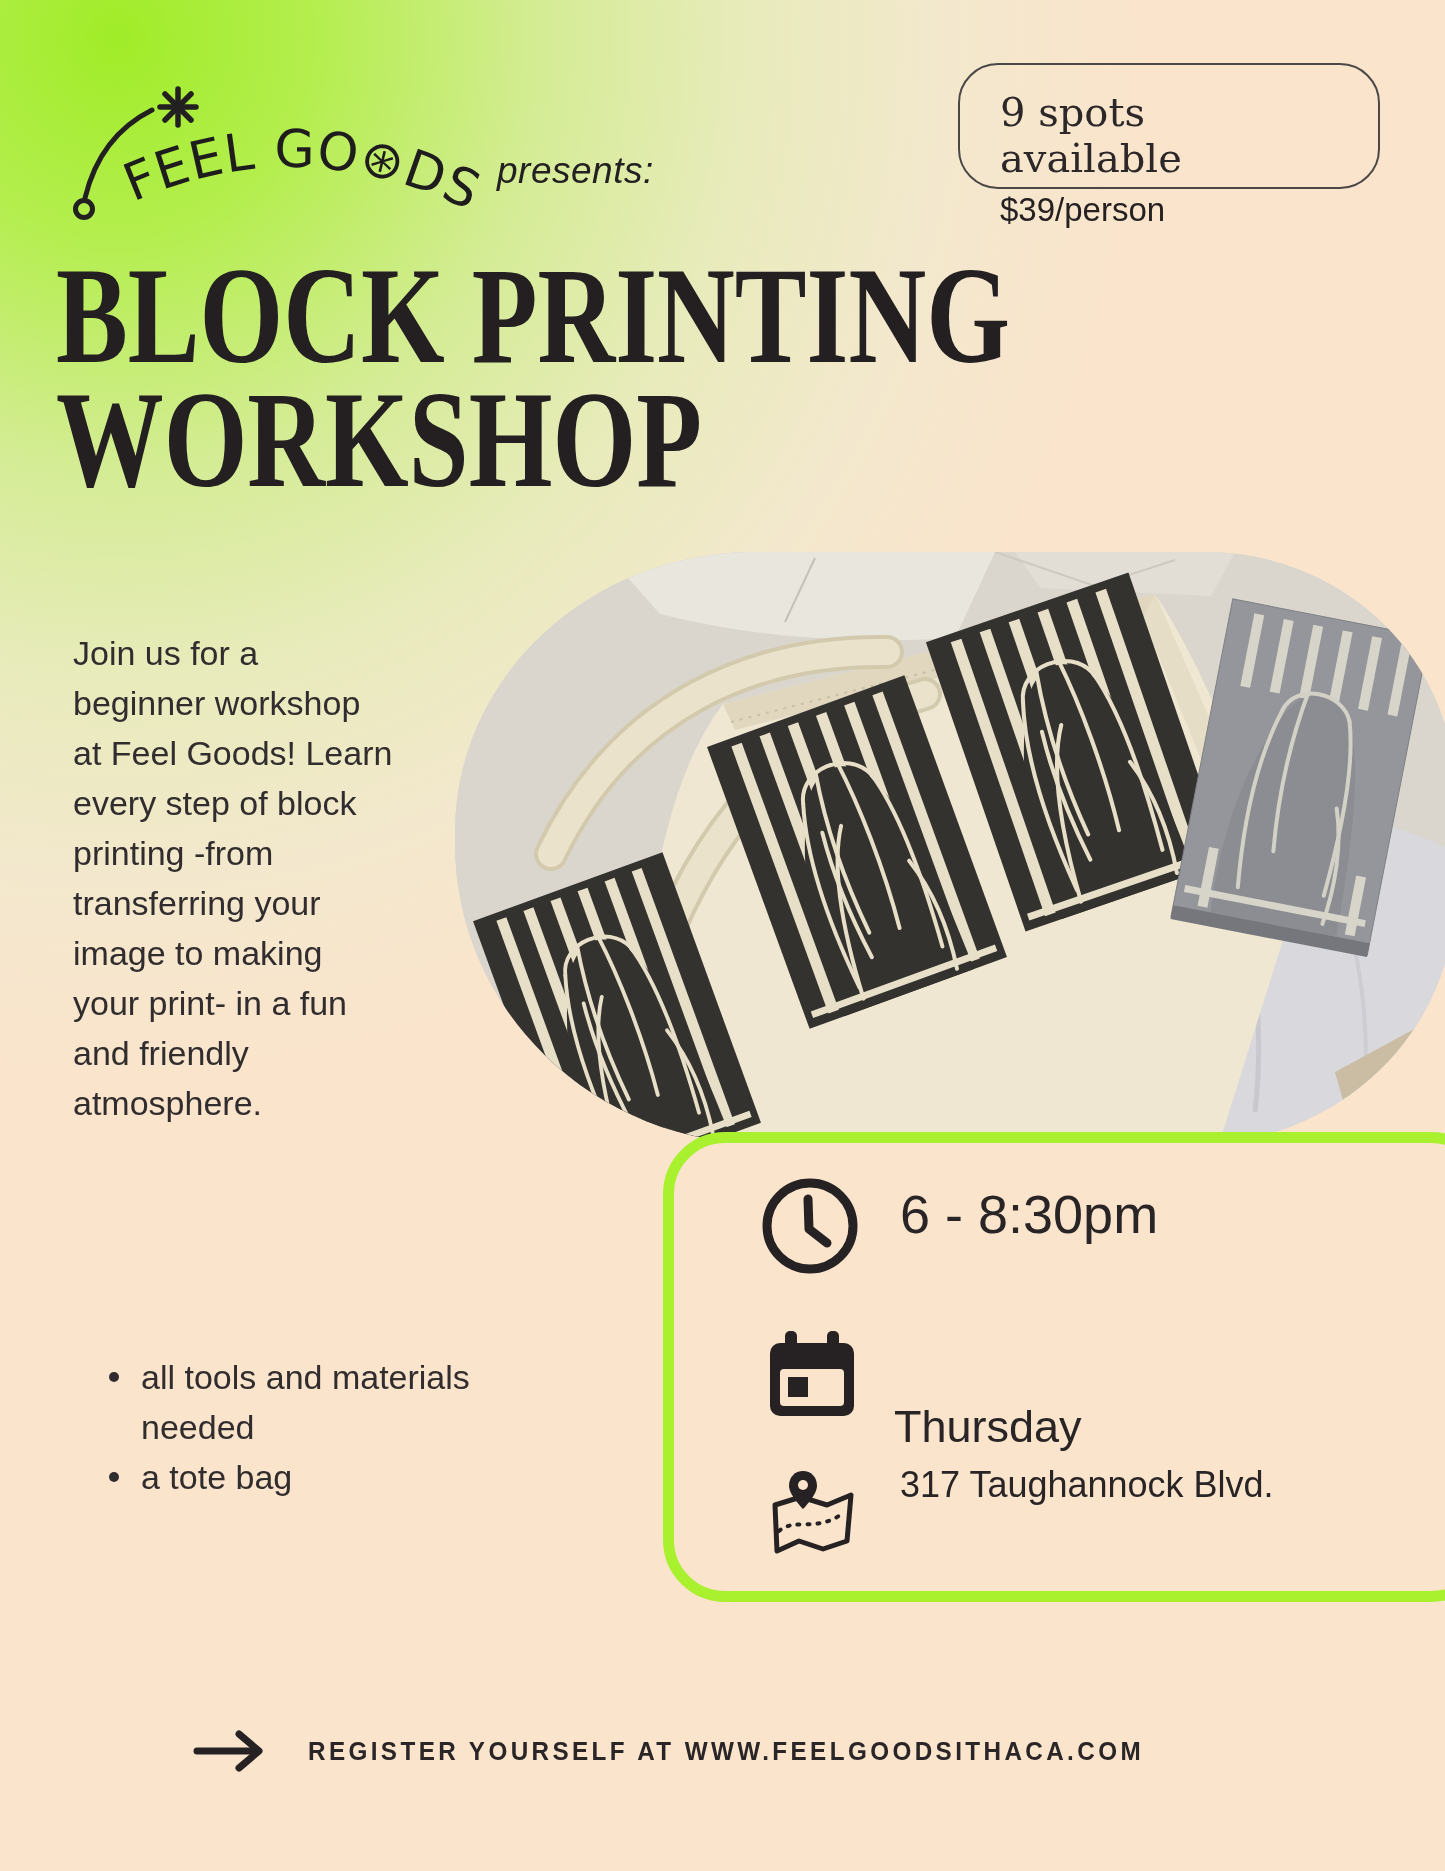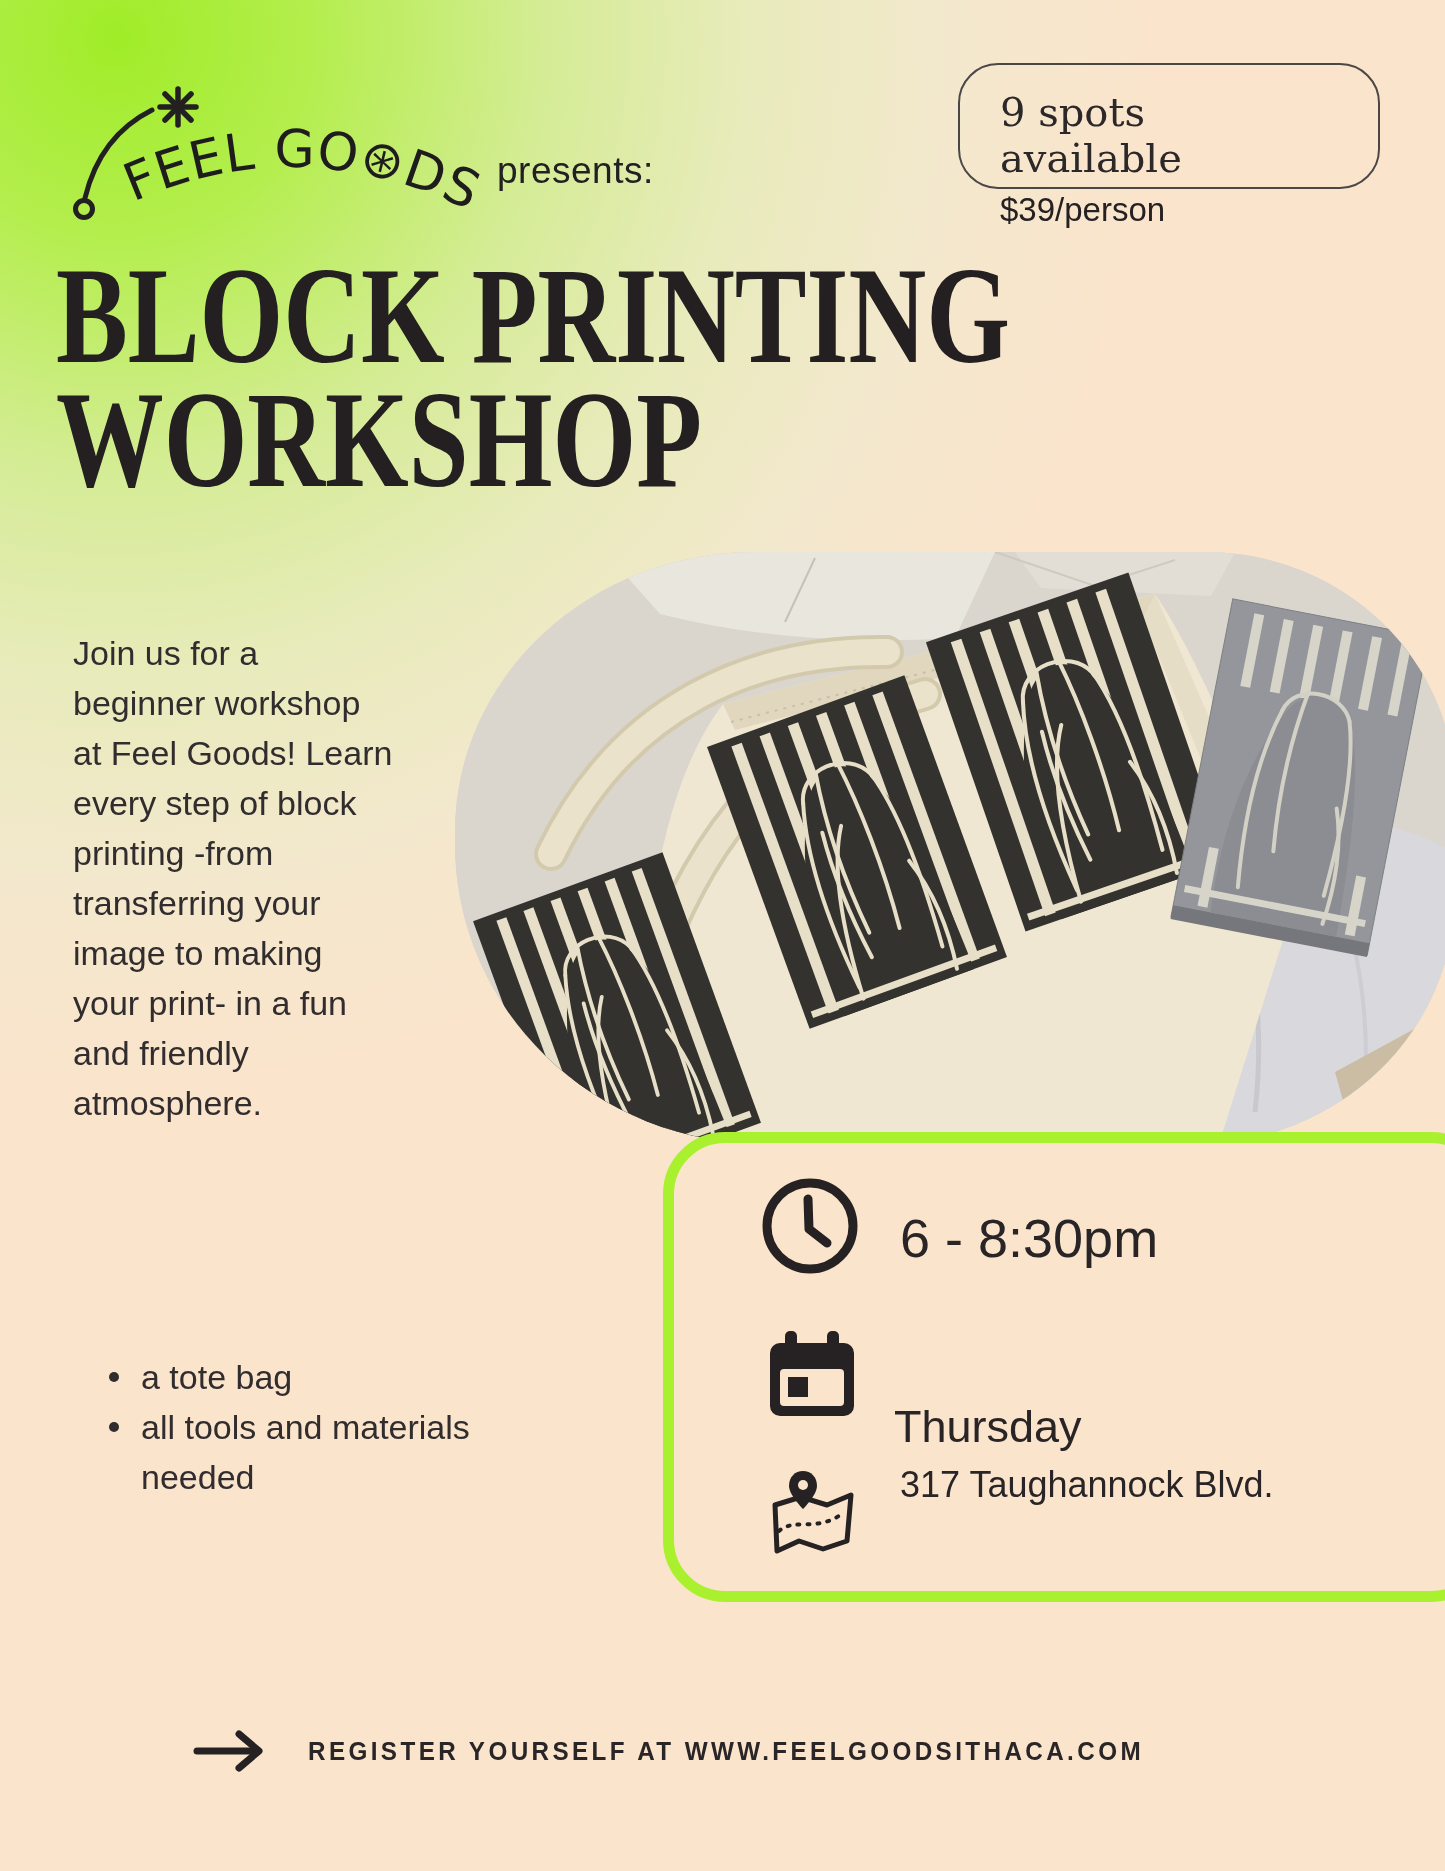--- a/index.html
+++ b/index.html
@@ -6,21 +6,21 @@
   .page{
     position:relative; width:1445px; height:1871px; overflow:hidden;
     background: radial-gradient(1660px 1680px at 116px 37px,
       #a0ec28 0%, #b4ee4e 12%, #d5ec96 26%, #e8ebbb 38%,
       #f3e8cd 50%, #fae4cc 62%, #fbe4cc 100%);
     font-family:"Liberation Sans", sans-serif; color:#2a2627;
   }
   .abs{position:absolute;}
   
   .logo-svg{left:40px; top:66px; width:480px; height:175px;}
-  .presents{left:497px; top:150px; font-size:37px; color:#232021; letter-spacing:.5px;}
+  .presents{left:497px; top:150px; font-size:37px; color:#232021; letter-spacing:.5px;font-style:italic;}
   .badge{
     left:958px; top:63px; width:422px; height:126px; box-sizing:border-box;
     border:2.5px solid #4a4746; border-radius:40px; padding:24px 40px 0 40px;
   }
   .badge-spots{font-family:"DejaVu Serif", serif; font-size:40px; color:#2c2829; line-height:1.15;}
   .badge-price{font-size:33px; color:#252122; margin-top:10px;}
   
   .title{left:56px; top:254px; font-family:"Liberation Serif", serif; font-weight:600;
     font-size:138px; line-height:124px; color:#242021; transform:scaleX(0.78);
     transform-origin:0 0; white-space:nowrap; letter-spacing:0;}
@@ -37,21 +37,21 @@
     left:455px; top:552px; width:1000px; height:592px; overflow:hidden; z-index:1;
     border-radius:300px 250px 260px 310px / 280px 240px 250px 300px; background:#dad6ce;
   }
   .photo svg{display:block; width:100%; height:100%;}
   
   .card{
     left:663px; top:1132px; width:830px; height:470px; box-sizing:border-box; z-index:2;
     background:#fbe4cc; border:11px solid #a9f02f; border-radius:62px;
   }
   .card .row-text{position:absolute; color:#292526;}
-  .time-text{left:226px; top:64px; font-size:54px;}
+  .time-text{left:226px; top:40px; font-size:54px;}
   .date-text{left:226px; top:186px; font-size:48px;}
   .day-text{left:220px; top:244px; font-size:45px;margin-top:14px;}
   .address-text{left:226px; top:321px; font-size:36px;}
   .icon-abs{position:absolute;}
   
   .arrow-svg{left:193px; top:1726px; width:84px; height:50px;}
   .register{left:308px; top:1737px; font-size:25px; letter-spacing:3.5px; font-weight:600; color:#2a2627; transform:scaleX(.97); transform-origin:0 0; white-space:nowrap;}
 </style>
 </head>
 <body>
@@ -92,22 +92,22 @@
 every step of block
 printing -from
 transferring your
 image to making
 your print- in a fun
 and friendly
 atmosphere.</div>
 
   <div class="abs includes-list">
     <ul>
+      <li><span class="dot"></span><span>all tools and materials needed</span></li>
       <li><span class="dot"></span><span>a tote bag</span></li>
-      <li><span class="dot"></span><span>all tools and materials needed</span></li>
     </ul>
   </div>
 
   <div class="abs photo">
     <svg viewBox="0 0 1000 592" preserveAspectRatio="none">
       <defs>
         <g id="bp">
           <rect x="-105" y="-150" width="210" height="300" fill="#34322e"></rect>
           <g fill="#e7dfc8">
             <rect x="-82" y="-142" width="11" height="284"></rect>

